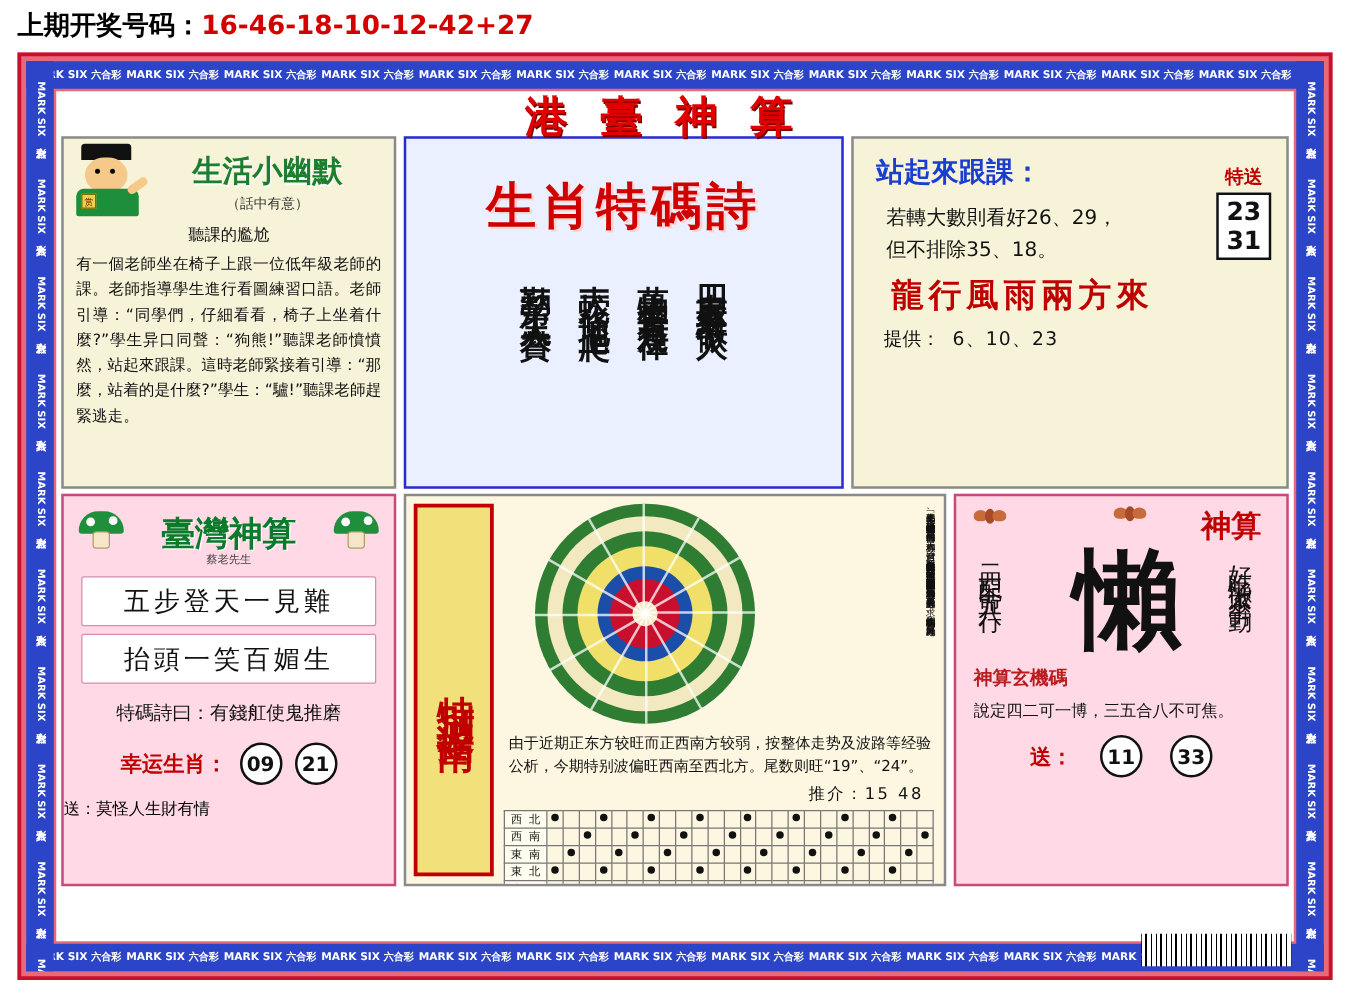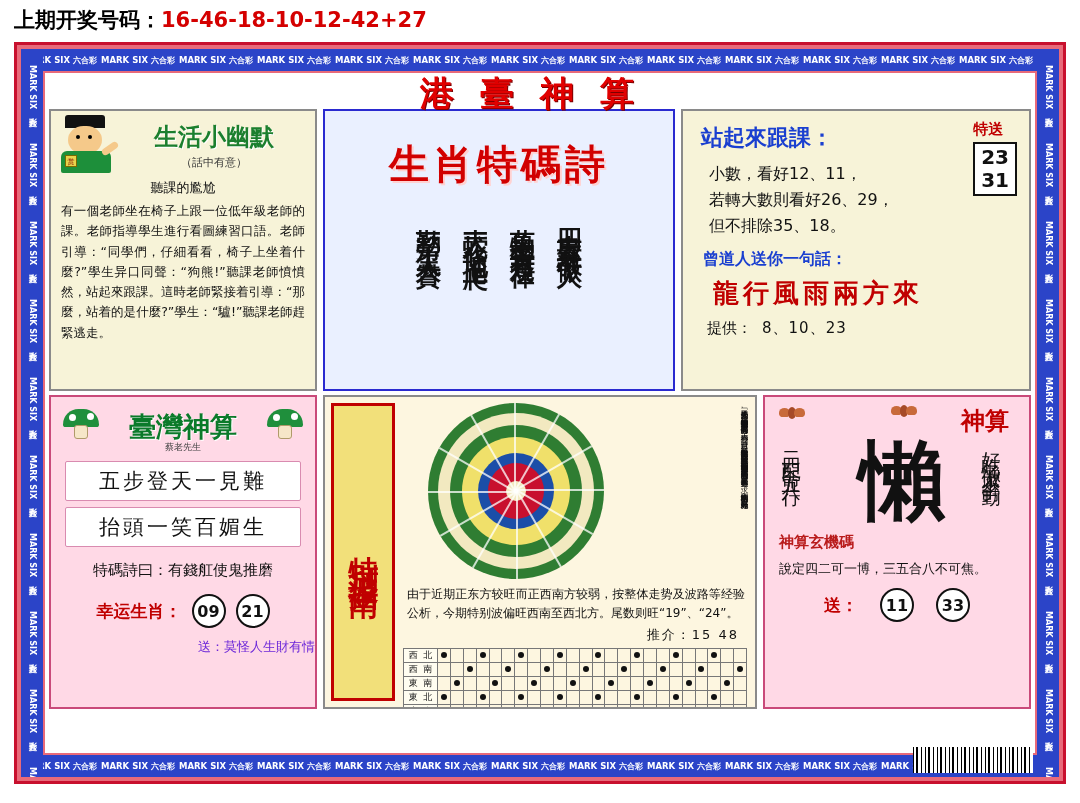--- a/index.html
+++ b/index.html
@@ -130,21 +130,21 @@
     font-size:25px; font-weight:bold; color:#111;
     letter-spacing:6px; height:190px;
   }
 
   
   #p-code { flex:1; background:#f7f3d8; border:2px solid #8a8a8a; position:relative; }
   #code-title {
     margin:12px 0 0 18px; font-size:22px; font-weight:bold; color:#1a3fd0;
     font-family:"DejaVu Serif","Liberation Serif",serif;
   }
-  #special-box { position:absolute; right:12px; top:10px; text-align:left; }
+  #special-box { position:absolute; right:12px; top:22px; text-align:center; }
   #special-label { font-size:15px; font-weight:bold; color:#c00000; line-height:1.1; }
   #special-nums {
     margin-top:4px; border:2px solid #111; background:#fff;
     padding:2px 6px; font-size:20px; font-weight:bold; color:#111; line-height:1.15;
   }
   #code-lines { margin:8px 0 0 26px; font-size:16px; line-height:1.62; color:#111; width:210px;}
   #zdr-title { margin:10px 0 0 20px; font-size:16px; font-weight:bold; color:#1a3fd0; }
   #zdr-phrase {
     margin:6px 0 0 30px; font-size:26px; font-weight:bold; color:#c00000;
     font-family:"DejaVu Serif","Liberation Serif",serif; letter-spacing:4px;
@@ -174,21 +174,21 @@
     color:#111; letter-spacing:3px;
     font-family:"DejaVu Serif","Liberation Serif",serif;
   }
   #tw-poem { margin:14px 0 0 0; text-align:center; font-size:15px; color:#111; }
   #tw-lucky { margin:14px 0 0 0; display:flex; align-items:center; justify-content:center; gap:10px;}
   #tw-lucky .lbl { font-size:17px; font-weight:bold; color:#c00000; }
   .ball {
     width:34px;height:34px;border-radius:50%;border:2px solid #111;background:#fff;
     font-size:16px;font-weight:bold;color:#111;text-align:center;line-height:31px;
   }
-  #tw-foot { margin-top:10px; text-align:right; font-size:13px; color:#6d28d9; }
+  #tw-foot { margin-top:10px; text-align:left; font-size:13px; color:#000000; }
 
   
   #p-wave { flex:1; background:#fdf6e0; border:2px solid #8a8a8a; display:flex; }
   #wave-banner {
     width:64px; margin:6px; background:#f2e07a; border:3px solid #c00000;
     display:flex; align-items:center; justify-content:center;
   }
   #wave-banner .txt {
     writing-mode:vertical-rl;
     font-family:"DejaVu Serif","Liberation Serif",serif;
@@ -334,28 +334,26 @@
       <div class="panel" id="p-code">
         <div id="code-title">站起來跟課：</div>
         <div id="special-box">
           <div id="special-label">特送</div>
           <div id="special-nums">
             <div>23</div>
             <div>31</div>
           </div>
         </div>
         <div id="code-lines">
-          <div>小數，看好12、11，</div>
           <div>若轉大數則看好26、29，</div>
           <div>但不排除35、18。</div>
         </div>
-        <div id="zdr-title">曾道人送你一句話：</div>
         <div id="zdr-phrase">龍行風雨兩方來</div>
         <div class="kv">
-          <b>提供：</b><span class="v">8、10、23</span>
+          <b>提供：</b><span class="v">6、10、23</span>
         </div>
       </div>
     </div>
 
     <div class="row" id="row2">
 
       <div class="panel" id="p-tw">
         <div id="tw-head">
           <div class="mush" id="mush-l">
             <div class="cap"></div>

